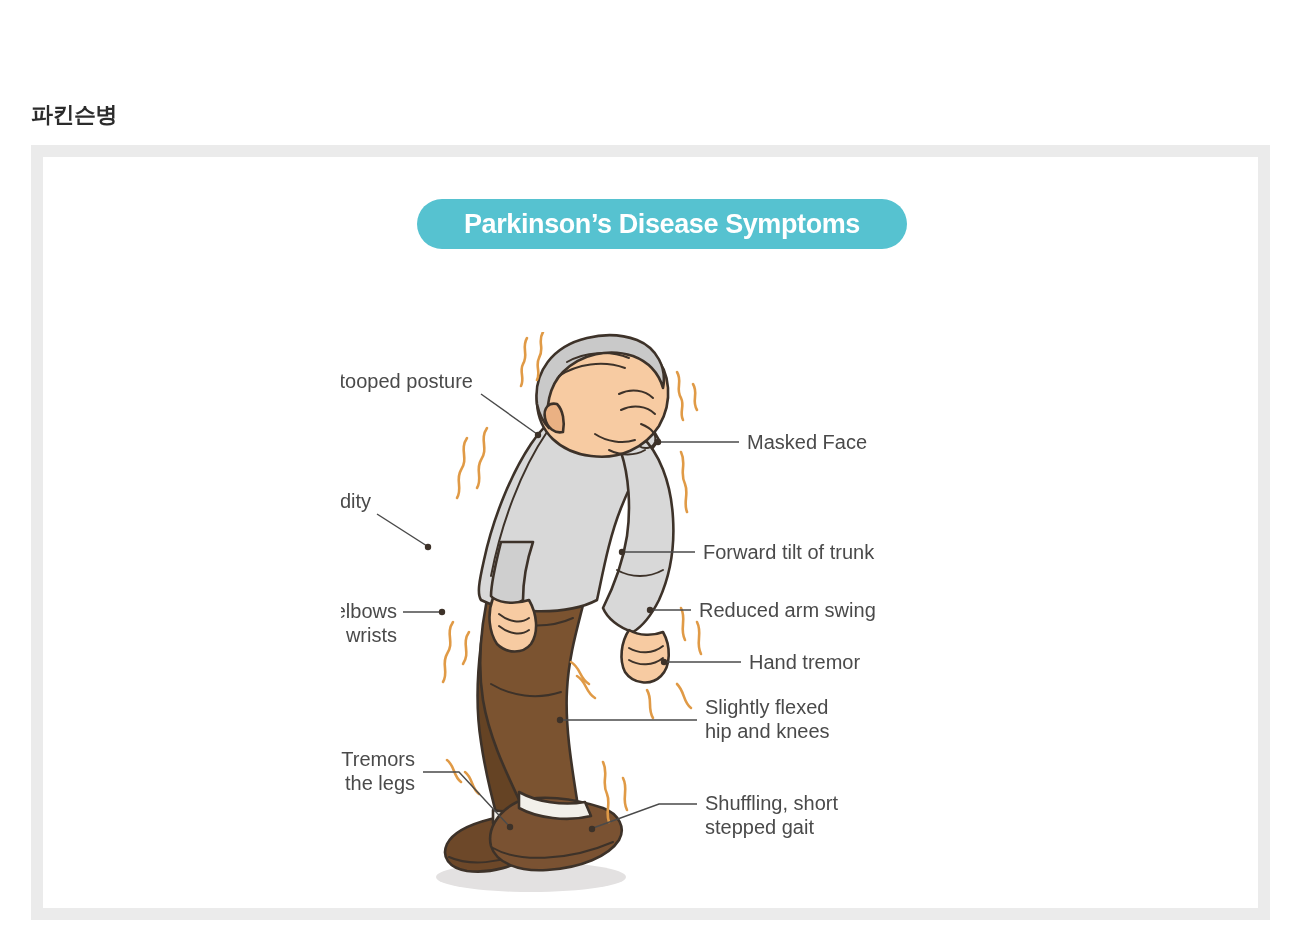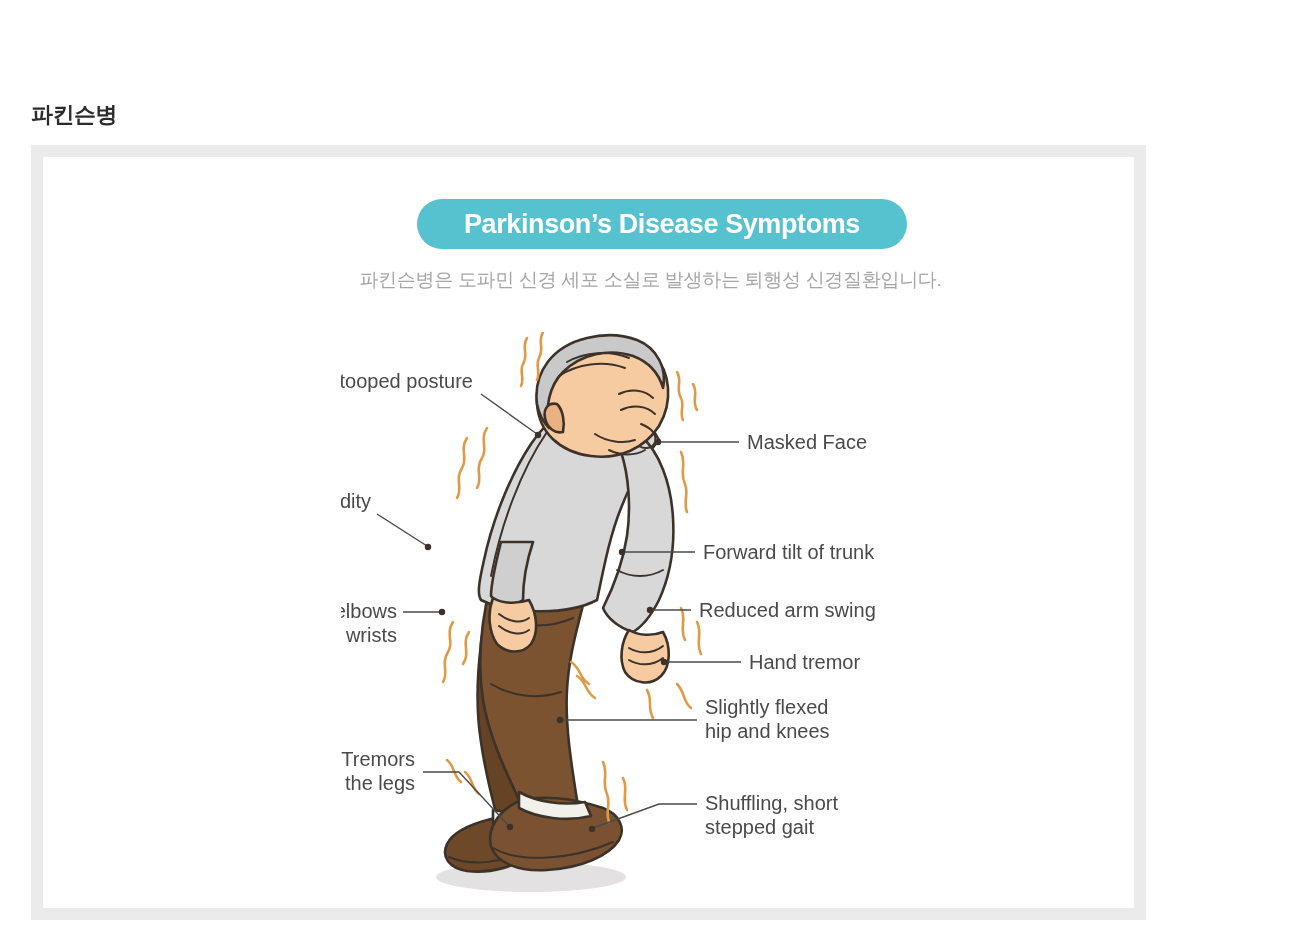--- a/index.html
+++ b/index.html
@@ -21,21 +21,21 @@
     font-weight: bold;
     color: #2b2b2b;
     letter-spacing: -0.5px;
     line-height: 30px;
   }
 
   
   .panel {
     position: absolute;
     left: 31px; top: 145px;
-    width: 1115px; height: 775px;
+    width: 1239px; height: 775px;
     background: #86efac;
     border: 12px solid #ebebeb;
   }
   .panel-inner {
     position: relative;
     width: 100%; height: 100%;
     background: #ffffff;
     overflow: hidden;
   }
 
@@ -91,21 +91,20 @@
   <h1 class="page-title">파킨슨병</h1>
 
   <div class="panel">
     <div class="panel-inner">
 
       <div class="banner">
         <span class="banner-text">Parkinson’s Disease Symptoms</span>
       </div>
 
       <div class="description">
-        <div>파킨슨병은 도파민 신경 세포 소실로 발생하는 퇴행성 신경질환입니다.</div>
       </div>
 
       <div class="illustration">
         <svg width="620" height="570" viewBox="0 0 620 570">
           <defs>
             <style>
               .ol   { stroke:#3d3229; stroke-width:2.6; stroke-linejoin:round; stroke-linecap:round; }
               .ol2  { stroke:#3d3229; stroke-width:2; fill:none; stroke-linecap:round; }
               .tr   { stroke:#e09a46; stroke-width:2.6; fill:none; stroke-linecap:round; }
               .ld   { stroke:#4a4a4a; stroke-width:1.4; fill:none; }

